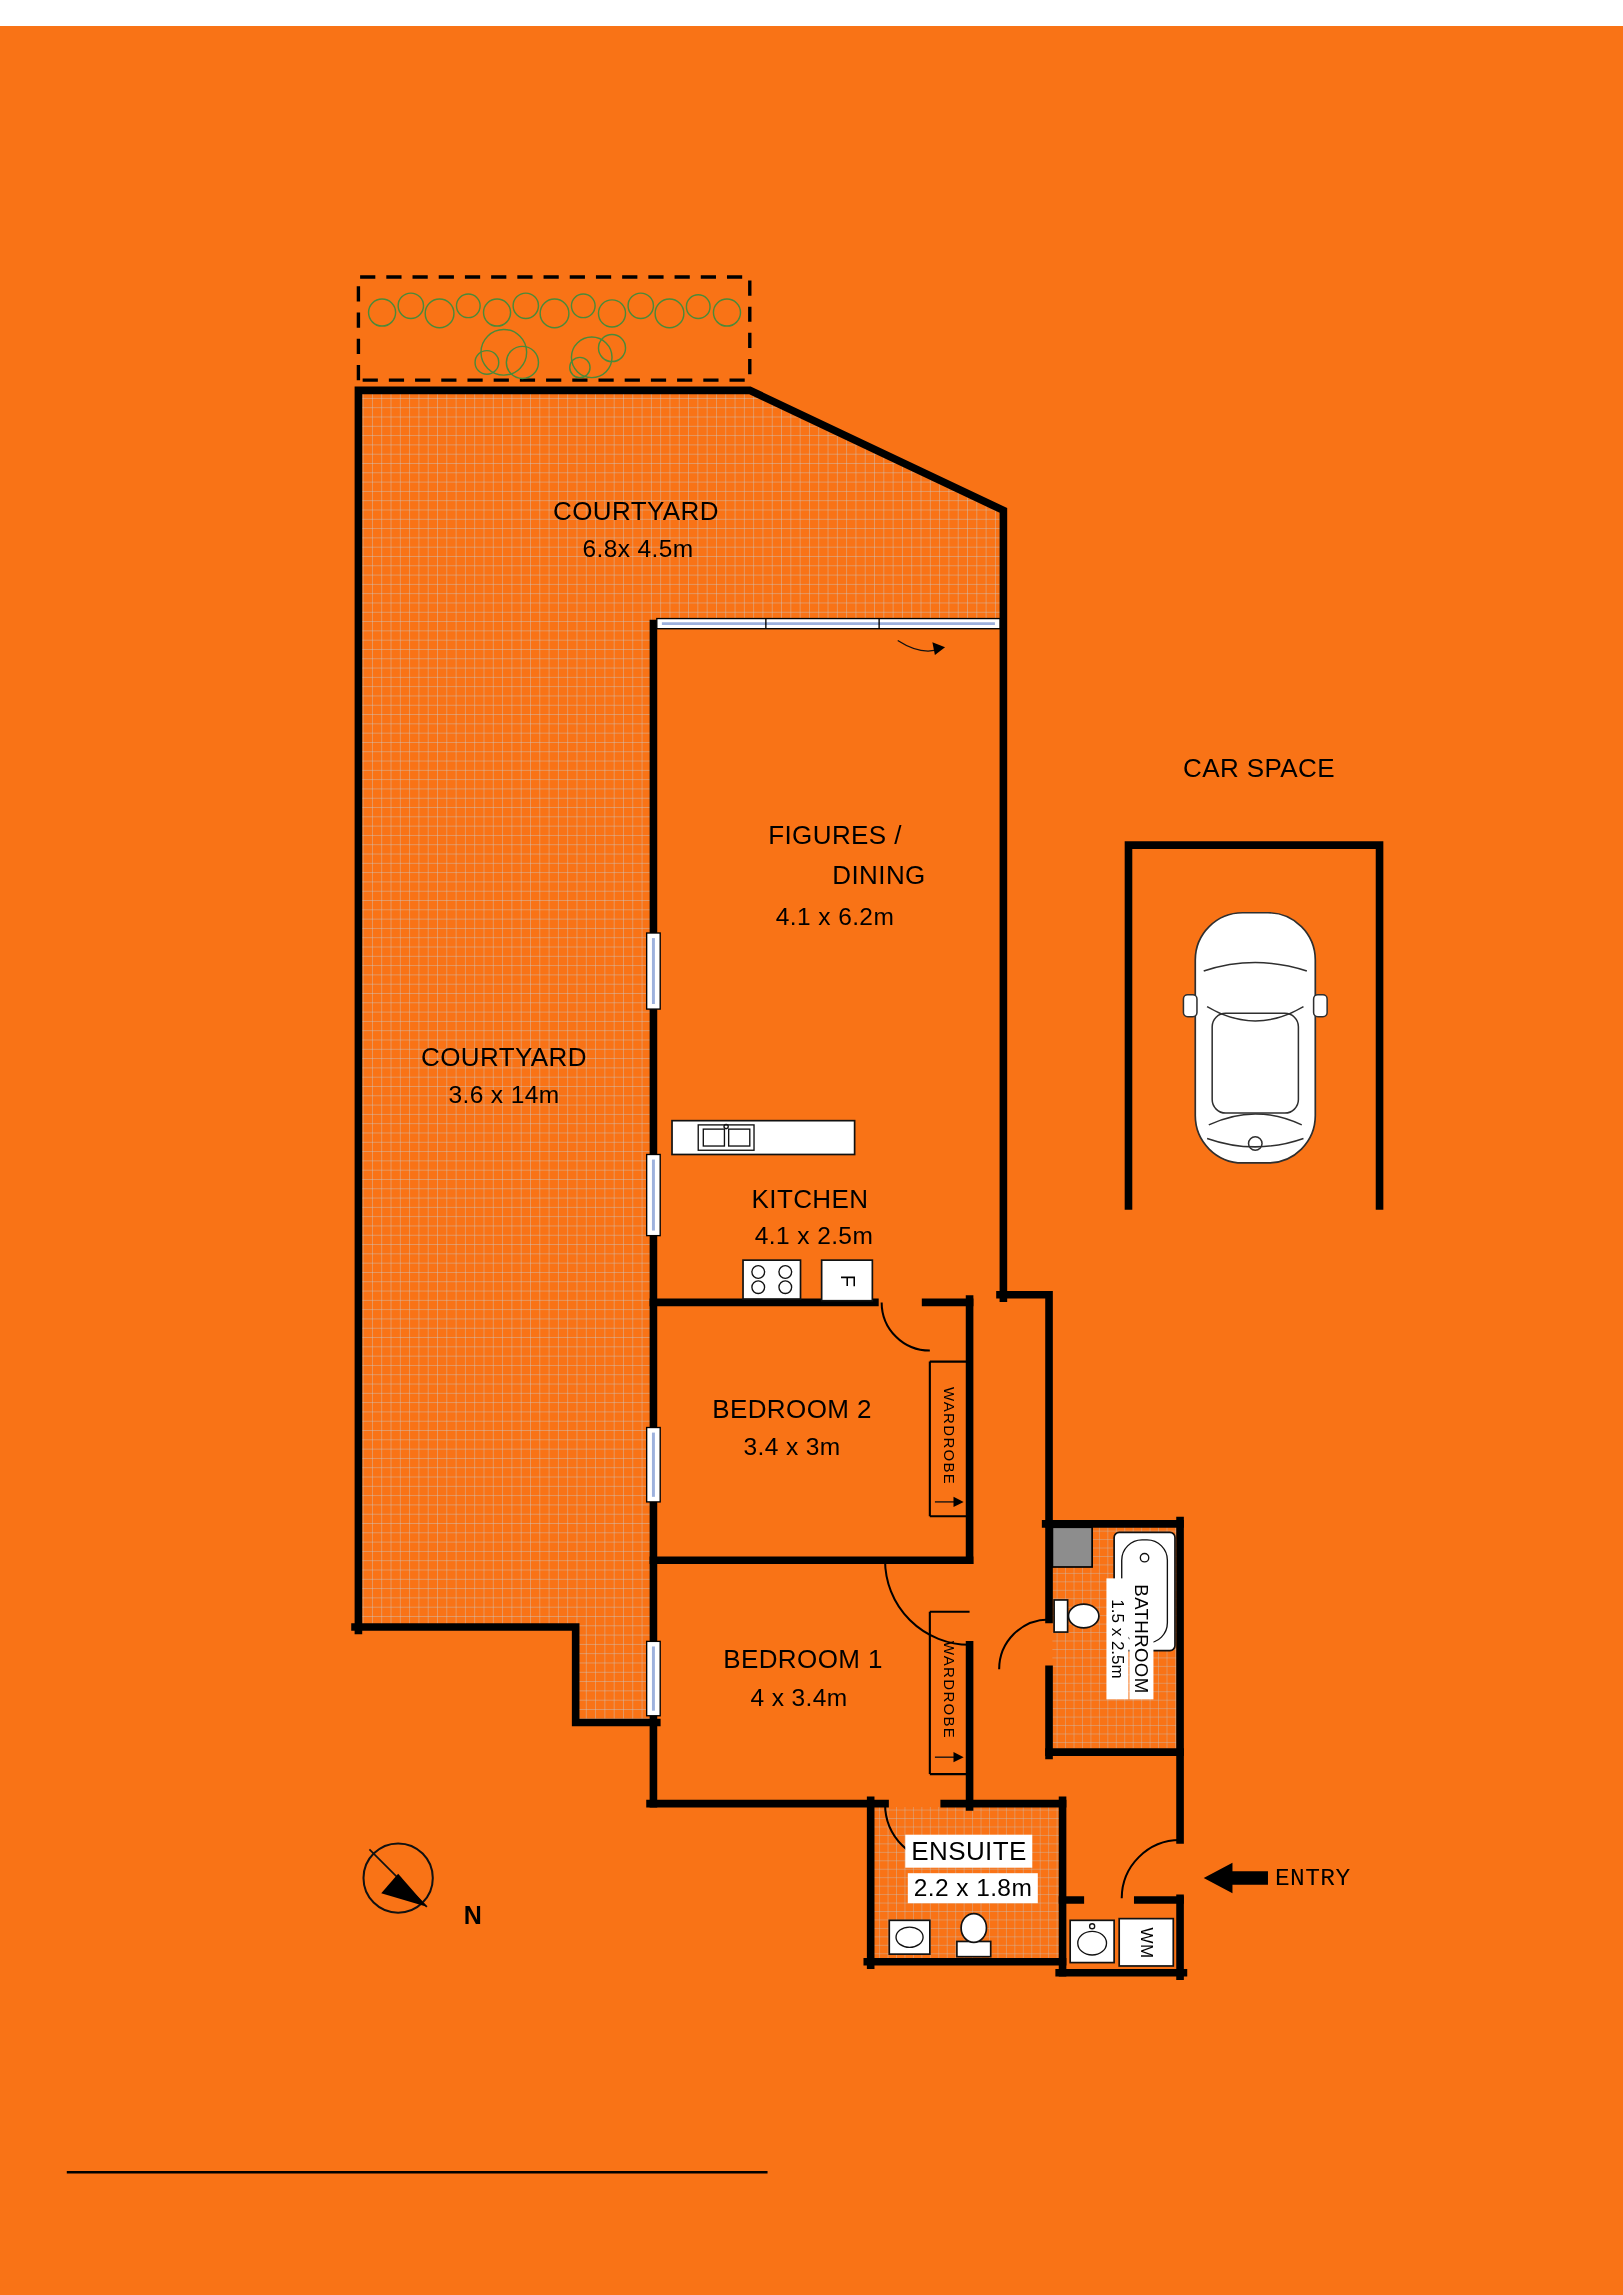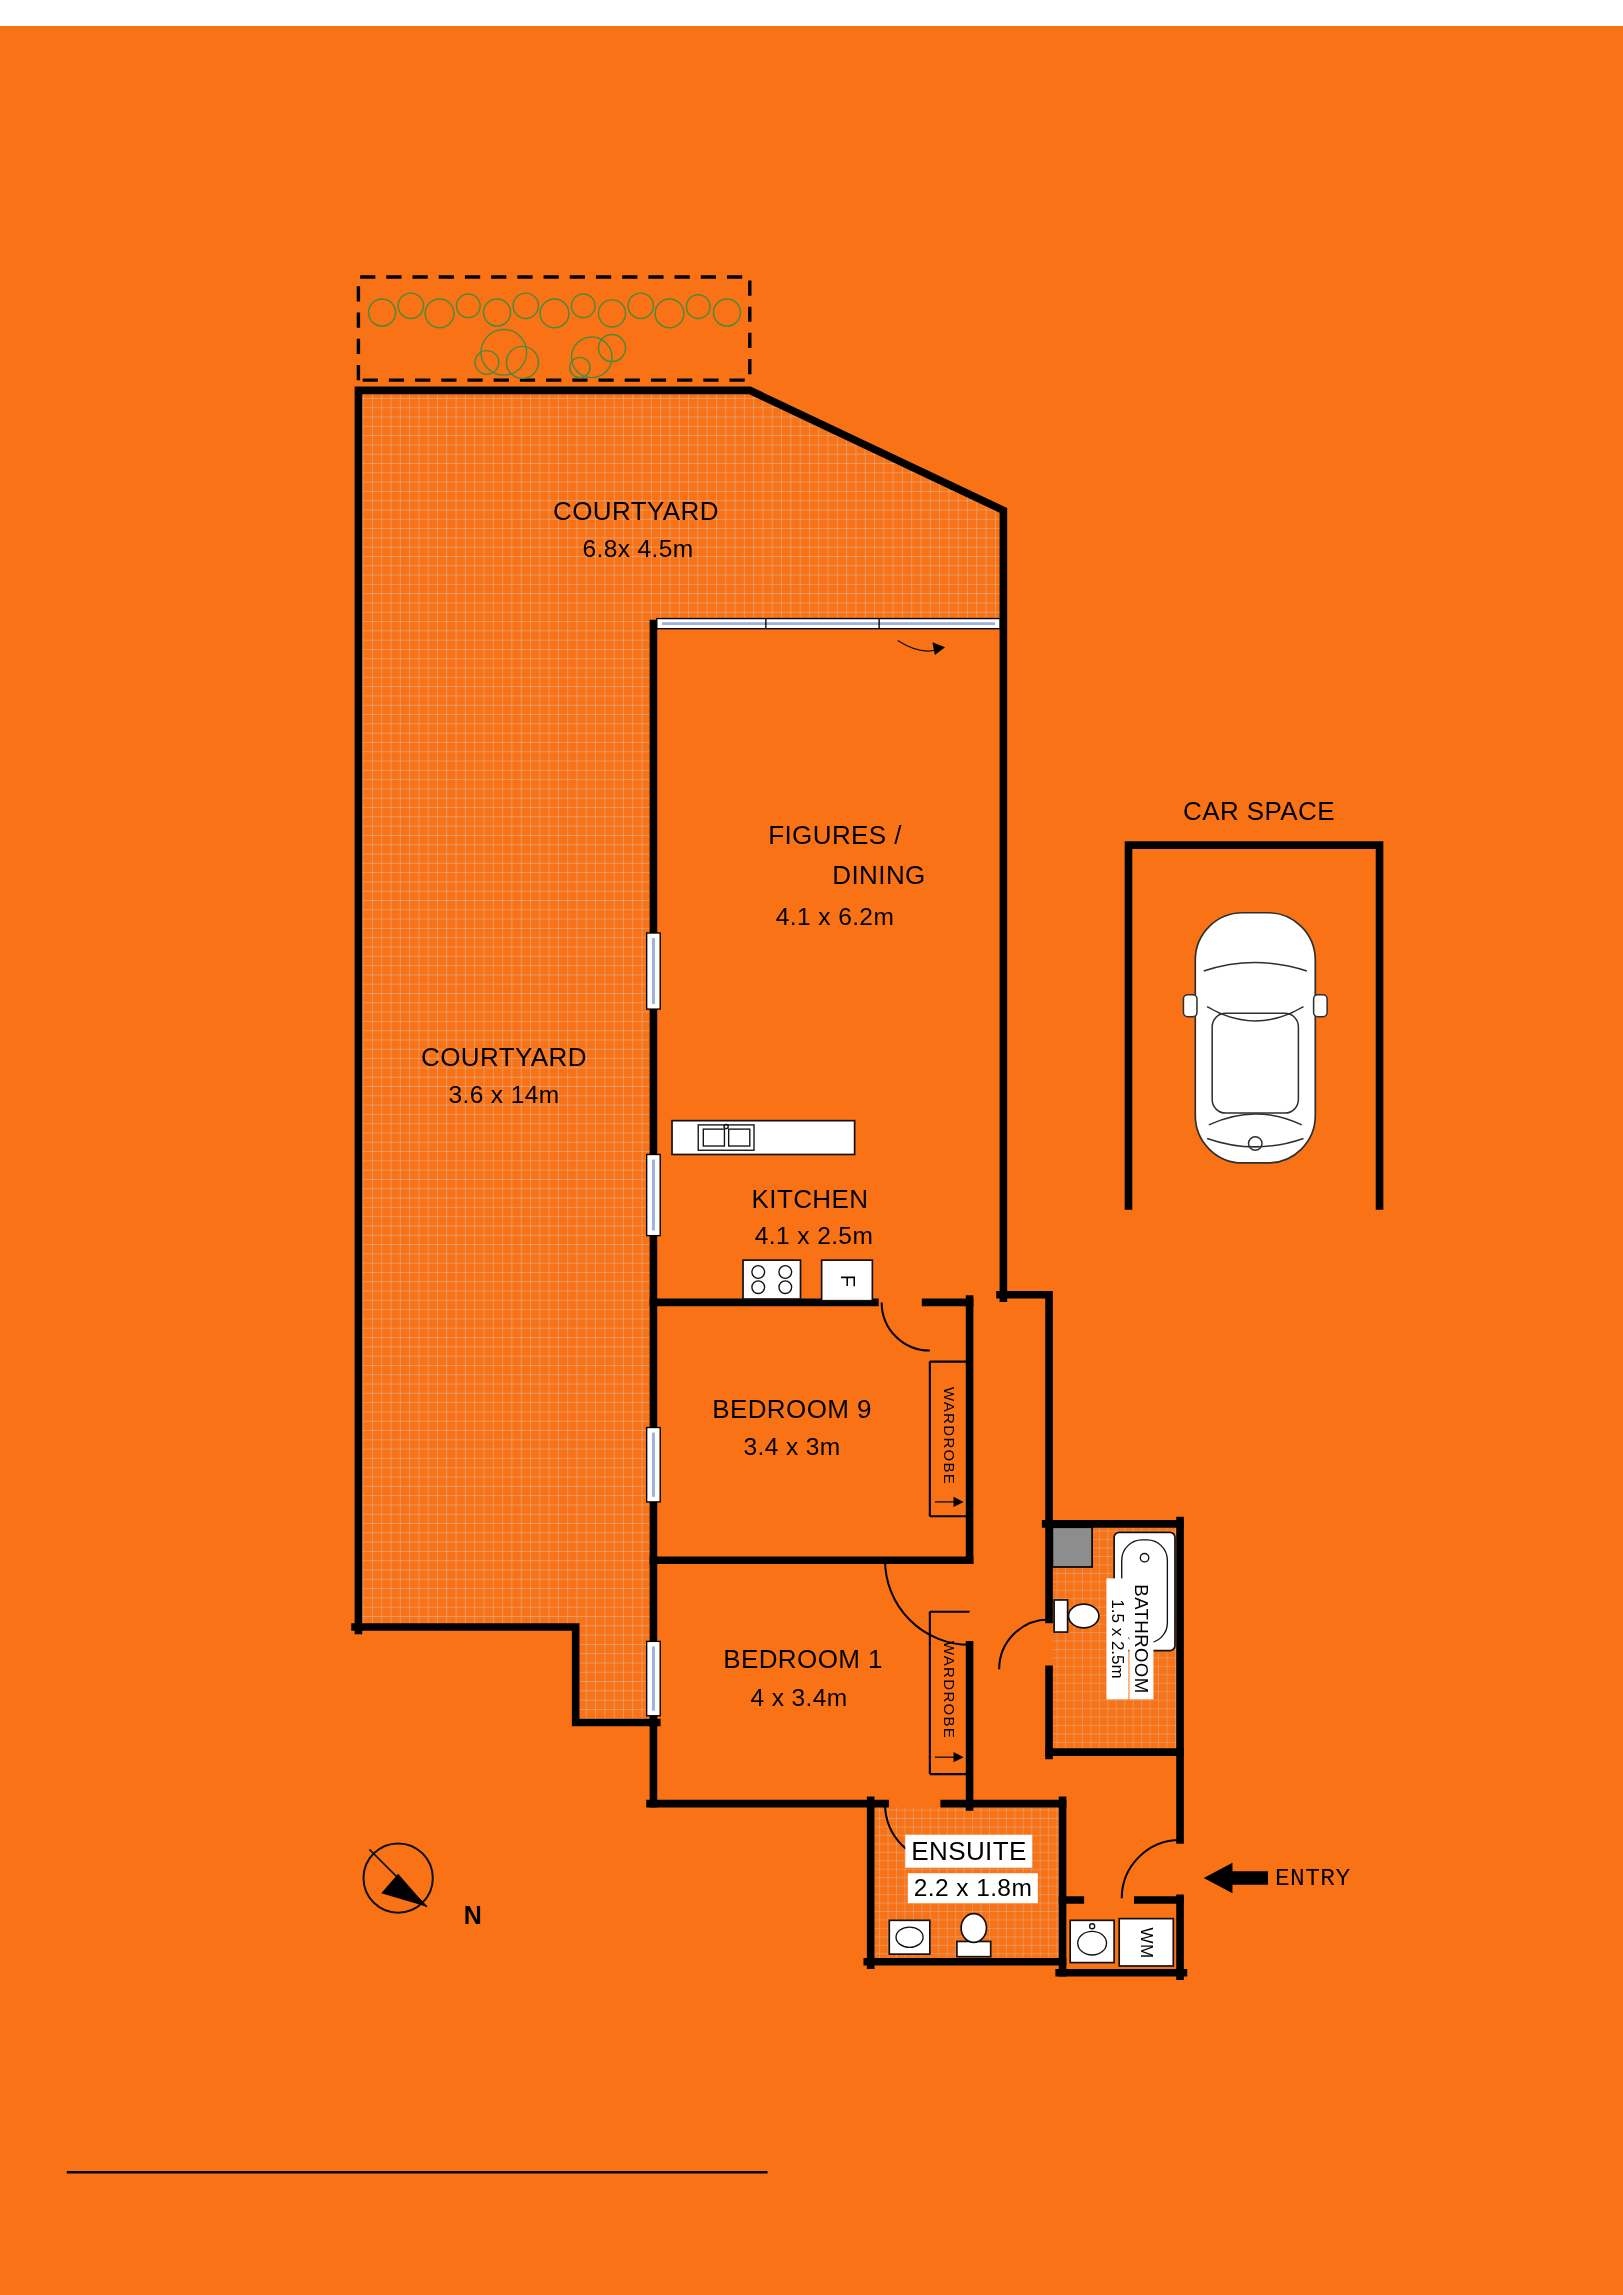--- a/index.html
+++ b/index.html
@@ -215,29 +215,29 @@
     <line x1="79" y1="2539" x2="908" y2="2539" style="stroke:#000;stroke-width:3"></line>
   </svg>
 
   <div class="lbl room" style="left:636px;top:485px">COURTYARD</div>
   <div class="lbl dims" style="left:638px;top:523px">6.8x 4.5m</div>
 
   <div class="lbl room" style="left:835px;top:809px">FIGURES /</div>
   <div class="lbl room" style="left:879px;top:849px">DINING</div>
   <div class="lbl dims" style="left:835px;top:891px">4.1 x 6.2m</div>
 
-  <div class="lbl room" style="left:1259px;top:785px">CAR SPACE</div>
+  <div class="lbl room" style="left:1259px;top:742px">CAR SPACE</div>
 
   <div class="lbl room" style="left:504px;top:1031px">COURTYARD</div>
   <div class="lbl dims" style="left:504px;top:1069px">3.6 x 14m</div>
 
   <div class="lbl room" style="left:810px;top:1173px">KITCHEN</div>
   <div class="lbl dims" style="left:814px;top:1210px">4.1 x 2.5m</div>
 
-  <div class="lbl room" style="left:792px;top:1383px">BEDROOM 9</div>
+  <div class="lbl room" style="left:792px;top:1383px">BEDROOM 2</div>
   <div class="lbl dims" style="left:792px;top:1421px">3.4 x 3m</div>
 
   <div class="lbl vert ward" style="left:949px;top:1410px">WARDROBE</div>
 
   <div class="lbl room" style="left:803px;top:1633px">BEDROOM 1</div>
   <div class="lbl dims" style="left:799px;top:1672px">4 x 3.4m</div>
 
   <div class="lbl vert ward" style="left:949px;top:1664px">WARDROBE</div>
 
   <div class="vblock" style="left:1130px;top:1613px">

